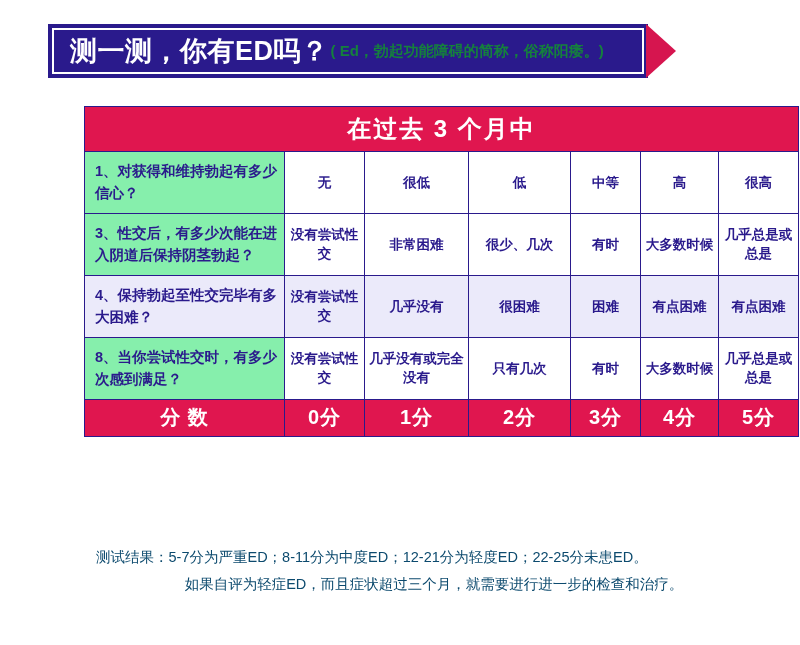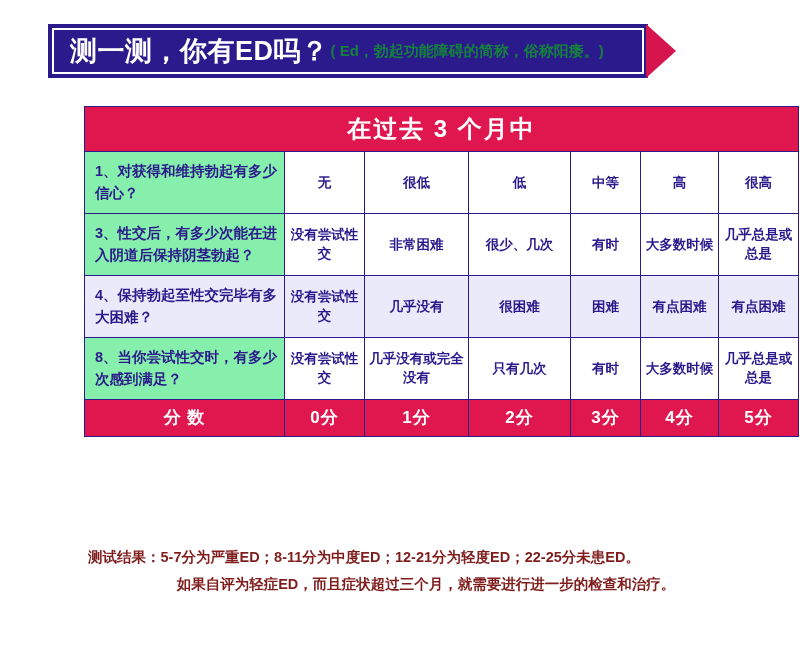--- a/index.html
+++ b/index.html
@@ -120,38 +120,38 @@
     line-height: 1.45;
     text-align: center;
     padding: 6px 3px;
   }
   tr.alt .q-cell, tr.alt .opt-cell {
     background: #ebeafa;
   }
   .score-row td {
     background: #e0164f;
     color: #ffffff;
-    font-size: 17px;
+    font-size: 20px;
     font-weight: bold;
     text-align: center;
     height: 34px;
     border: 1px solid #e0164f;
     letter-spacing: 1px;
   }
 
   
   .note {
     position: absolute;
-    left: 84px;
+    left: 92px;
     top: 544px;
     width: 684px;
     text-align: center;
-    color: #7f1d1d;
+    color: #0c4a6e;
     font-size: 14.5px;
-    font-weight: bold;
+    font-weight: normal;
     line-height: 1.85;
   }
   .note-line {
     display: block;
     white-space: nowrap;
   }
   .note-line.l1 { text-align: left; padding-left: 4px; }
   .note-line.l2 { }
 </style>
 </head>

